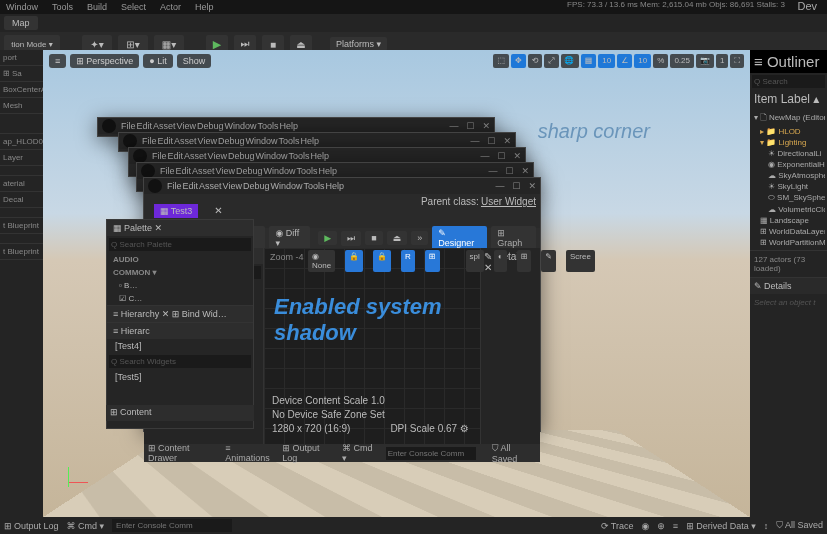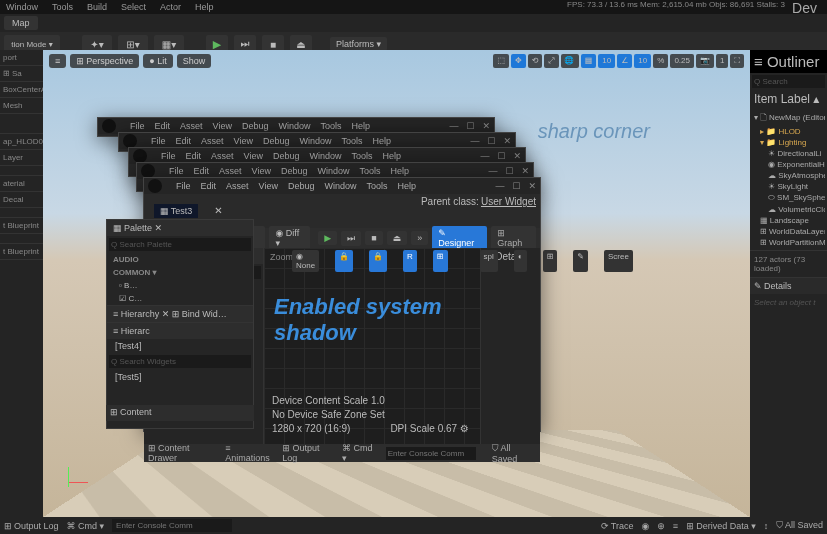--- a/index.html
+++ b/index.html
@@ -1,20 +1,20 @@
 <!DOCTYPE html>
 <html><head>
 <meta charset="utf-8">
 <style>
 *{margin:0;padding:0;box-sizing:border-box;font-family:"Segoe UI",sans-serif;font-size:10px;color:#bbb}
 body{width:827px;height:534px;background:#1a1a1a;overflow:hidden;position:relative}
 .topbar{height:14px;background:#151515;display:flex;align-items:center;padding:0 6px;gap:14px}
 .topbar span{color:#999;font-size:9px}
 .stats{position:absolute;right:42px;top:0;font-size:8px;color:#888}
-.dev{position:absolute;right:10px;top:0;color:#aaa;font-size:14px}
+.dev{position:absolute;right:10px;top:0;color:#aaa;font-size:11px}
 .mapbar{height:18px;background:#242424;display:flex;align-items:center;padding:0 4px}
 .tab{background:#333;padding:2px 8px;border-radius:2px;font-size:9px}
 .toolbar{height:24px;background:#2a2a2a;display:flex;align-items:center;padding:0 4px;gap:6px}
 .tbtn{width:22px;height:18px;background:#333;border-radius:2px;display:flex;align-items:center;justify-content:center}
 .tbtn.dd{width:30px}
 .play{color:#5eb95e;font-size:11px}
 .platforms{padding:2px 6px;background:#333;border-radius:2px;font-size:9px}
 .viewport{position:absolute;left:43px;top:50px;width:707px;height:467px;background:linear-gradient(180deg,#a8c8e0 0%,#c8d8e5 35%,#d5c8b5 45%,#c5b59a 100%)}
 .floor{position:absolute;left:0;bottom:0;width:100%;height:60%;background:repeating-linear-gradient(45deg,#d8cdb8 0 40px,#c8bda8 40px 80px);transform:perspective(400px) rotateX(60deg);transform-origin:bottom}
 .vp-toolbar{position:absolute;left:6px;top:4px;display:flex;gap:4px}
@@ -37,45 +37,45 @@
 .tree .l2{padding-left:16px}
 .tree .fold{color:#d8a850}
 .rp-count{padding:4px;font-size:8px;color:#888;border-top:1px solid #333}
 .rp-details{padding:3px 4px;font-size:9px;background:#2a2a2a;border-top:1px solid #333}
 .rp-hint{padding:4px;font-size:8px;color:#555;font-style:italic}
 .bottombar{position:absolute;left:0;bottom:0;width:100%;height:17px;background:#242424;display:flex;align-items:center;padding:0 4px;gap:8px}
 .bottombar span{font-size:9px;color:#aaa}
 .bottombar input{background:#1a1a1a;border:none;padding:2px 4px;width:120px;font-size:8px;color:#888}
 .spacer{flex:1}
 .win{position:absolute;background:#2a2a2a;border:1px solid #444;box-shadow:0 4px 20px rgba(0,0,0,.5)}
-.win-menu{height:16px;display:flex;align-items:center;padding:0 4px;gap:10px;background:#252525}
+.win-menu{height:16px;display:flex;align-items:center;padding:0 4px;gap:1px;background:#252525}
 .win-menu span{font-size:9px;color:#aaa}
 .win-menu .wlogo{width:14px;height:14px;background:#111;border-radius:50%;margin-right:4px}
 .win-menu .wctrl{margin-left:auto;display:flex;gap:8px}
 .win-menu .wctrl span{color:#888}
 .win1{left:97px;top:117px;width:398px;height:20px}
 .win2{left:118px;top:132px;width:398px;height:20px}
 .win3{left:128px;top:147px;width:398px;height:30px}
 .win4{left:136px;top:162px;width:398px;height:30px}
 .win5{left:143px;top:177px;width:398px;height:255px}
-.wtab{padding:2px 6px;background:#0f172a;font-size:9px;display:inline-block;margin:10px}
+.wtab{padding:2px 6px;background:#6d28d9;font-size:9px;display:inline-block;margin:10px}
 .wtool{height:20px;display:flex;align-items:center;padding:0 4px;gap:4px;background:#2d2d2d}
 .wtool .wbtn{padding:2px 6px;background:#333;border-radius:2px;font-size:9px}
 .wtool .designer{background:#2878d8;color:#fff}
 .wtool .graph{color:#aaa}
 .wbody{display:flex;height:196px}
 .wpal{width:120px;background:#252525;border-right:1px solid #333}
 .wpal-tab{padding:3px 6px;font-size:9px;background:#2d2d2d}
 .wpal-search{margin:2px;padding:2px;background:#1a1a1a;font-size:8px;color:#555}
 .wpal-cat{padding:2px 6px;font-size:8px;color:#888;font-weight:bold}
 .wpal-item{padding:2px 12px;font-size:8px;color:#aaa}
 .wpal-item::before{content:"▫ ";color:#666}
 .wcanvas{flex:1;background:#1e1e1e;position:relative;background-image:linear-gradient(#2a2a2a 1px,transparent 1px),linear-gradient(90deg,#2a2a2a 1px,transparent 1px);background-size:20px 20px}
 .zoom{position:absolute;left:6px;top:4px;font-size:9px;color:#888}
-.canvastool{position:absolute;left:28px;top:2px;display:flex;gap:16px}
+.canvastool{position:absolute;left:44px;top:2px;display:flex;gap:10px}
 .canvastool span{padding:2px 4px;background:#333;font-size:8px;border-radius:2px}
 .canvastool .on{background:#2878d8;color:#fff}
 .enabled{position:absolute;left:10px;top:46px;color:#3a8ddb;font-size:22px;font-weight:bold;font-style:italic}
 .devinfo{position:absolute;left:8px;bottom:8px;color:#999;font-size:10px;line-height:14px}
 .devinfo .dpi{display:inline-block;margin-left:40px}
 .wdet{width:60px;background:#252525;border-left:1px solid #333;padding:3px;font-size:9px}
 .wfoot{height:18px;background:#2d2d2d;display:flex;align-items:center;padding:0 4px;gap:8px}
 .wfoot span{font-size:9px;color:#aaa}
 .wfoot input{background:#1a1a1a;border:none;padding:2px;width:90px;font-size:8px}
 .sub-win{position:absolute;left:106px;top:219px;width:148px;height:210px;background:#252525;border:1px solid #3a3a3a}

